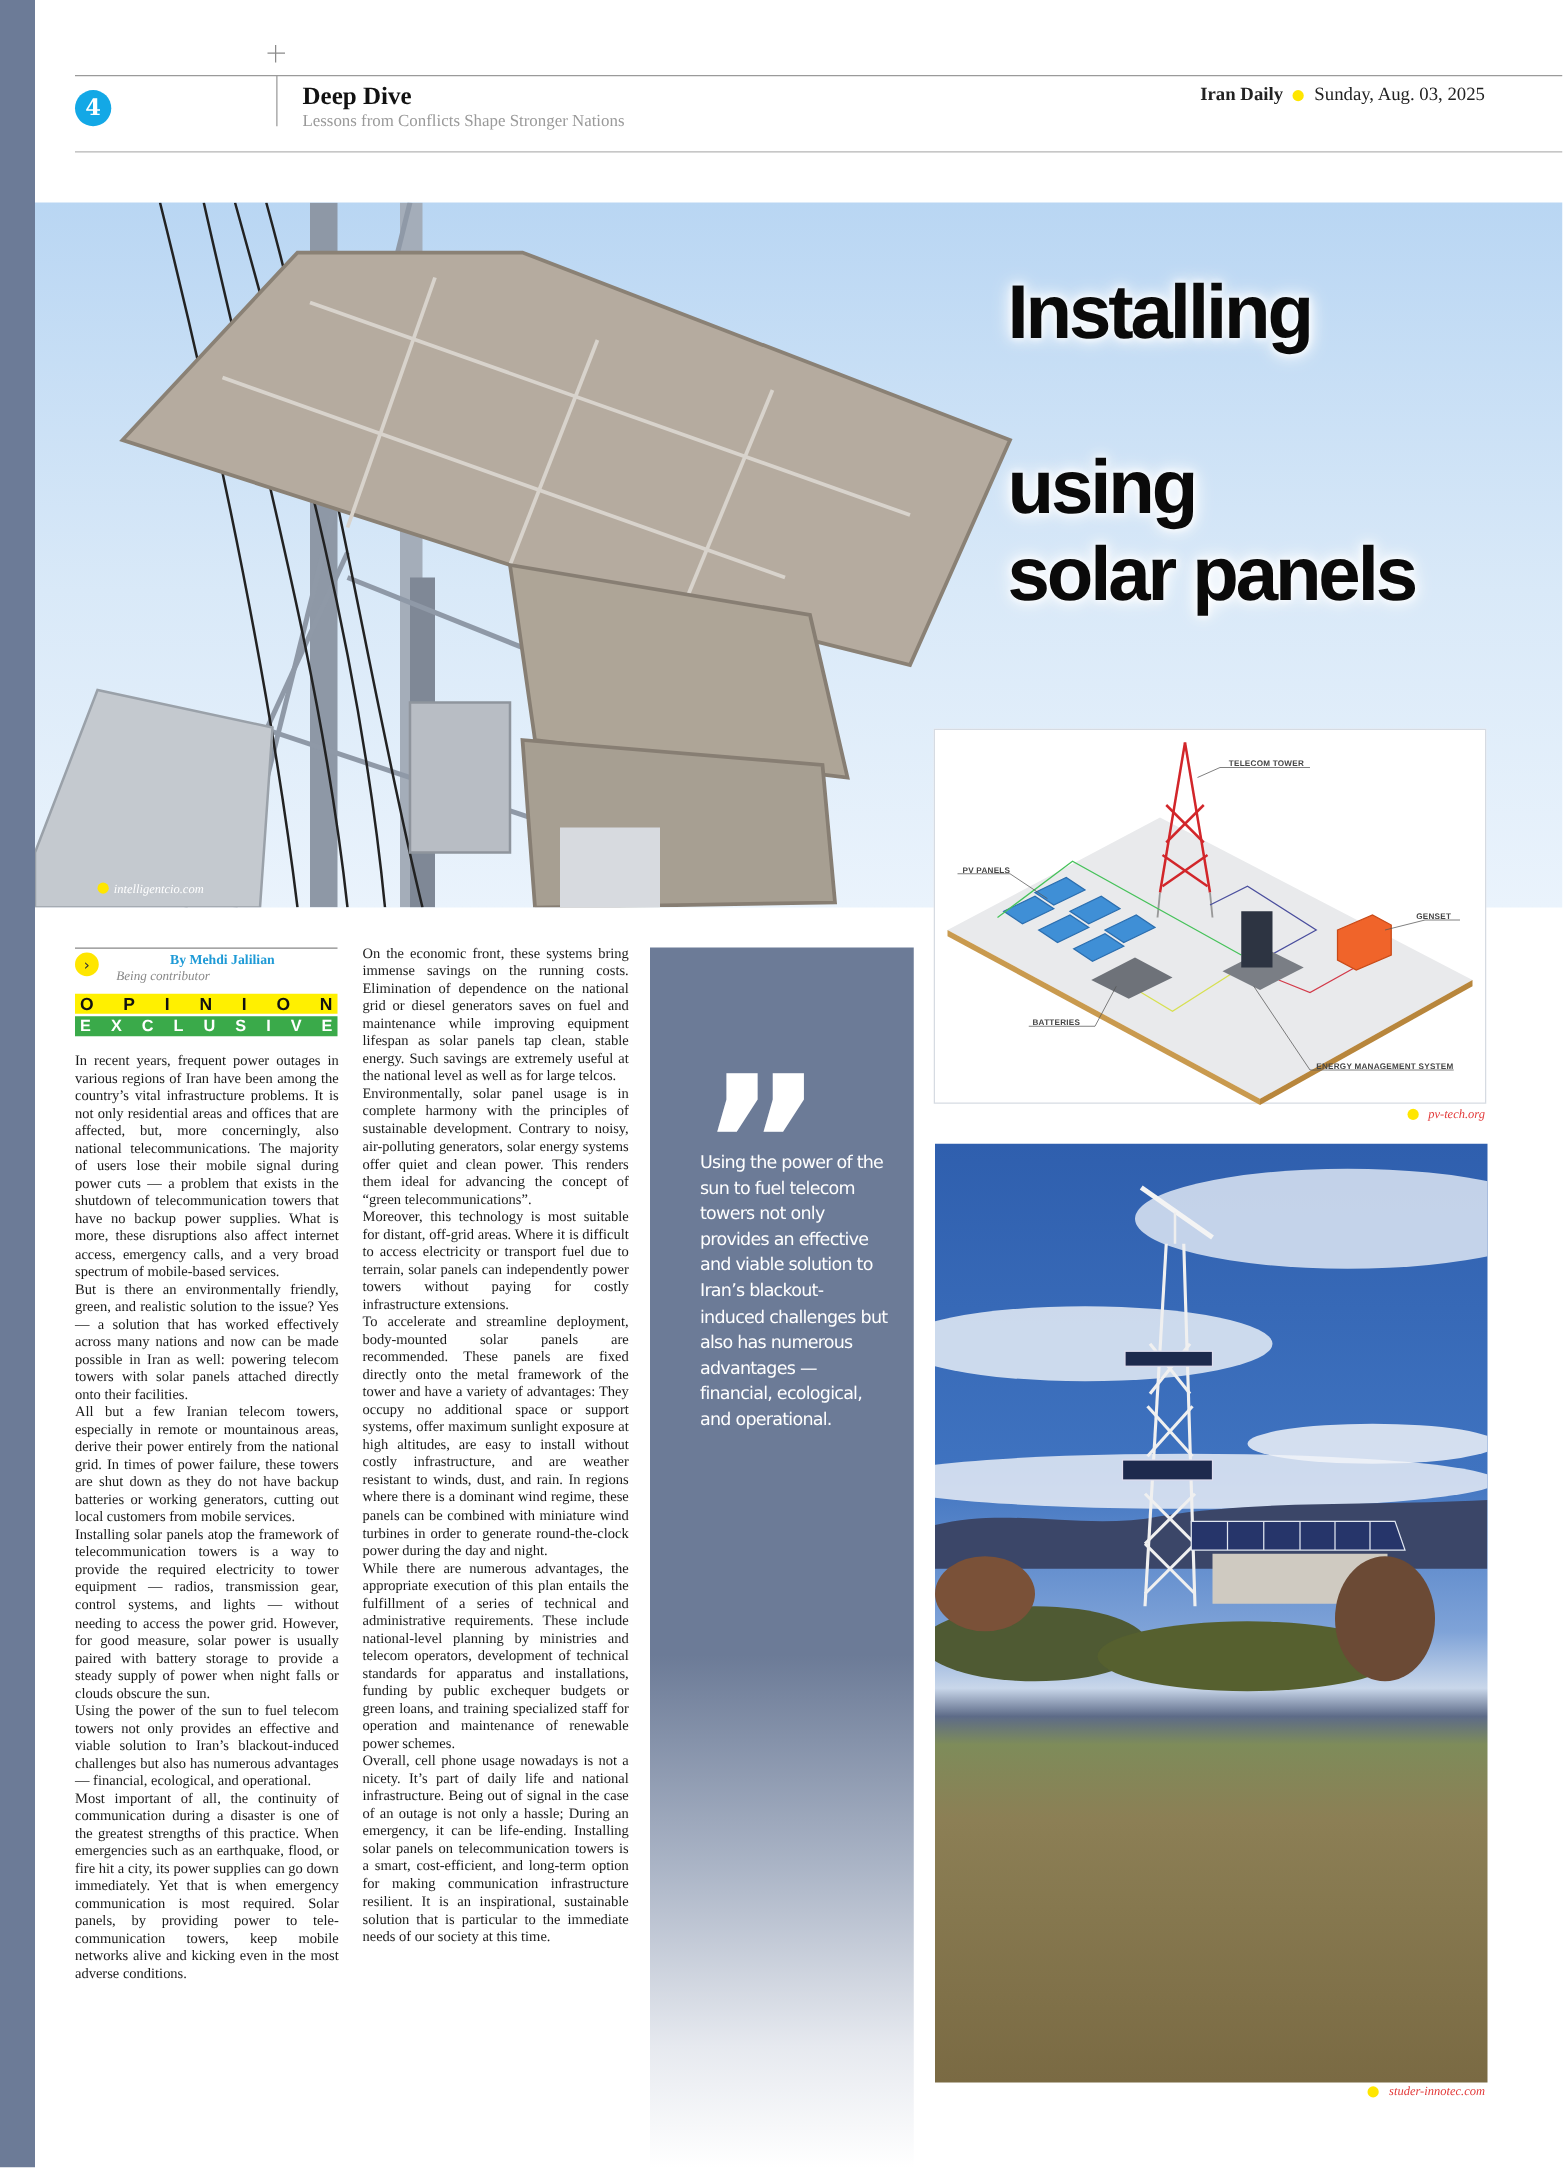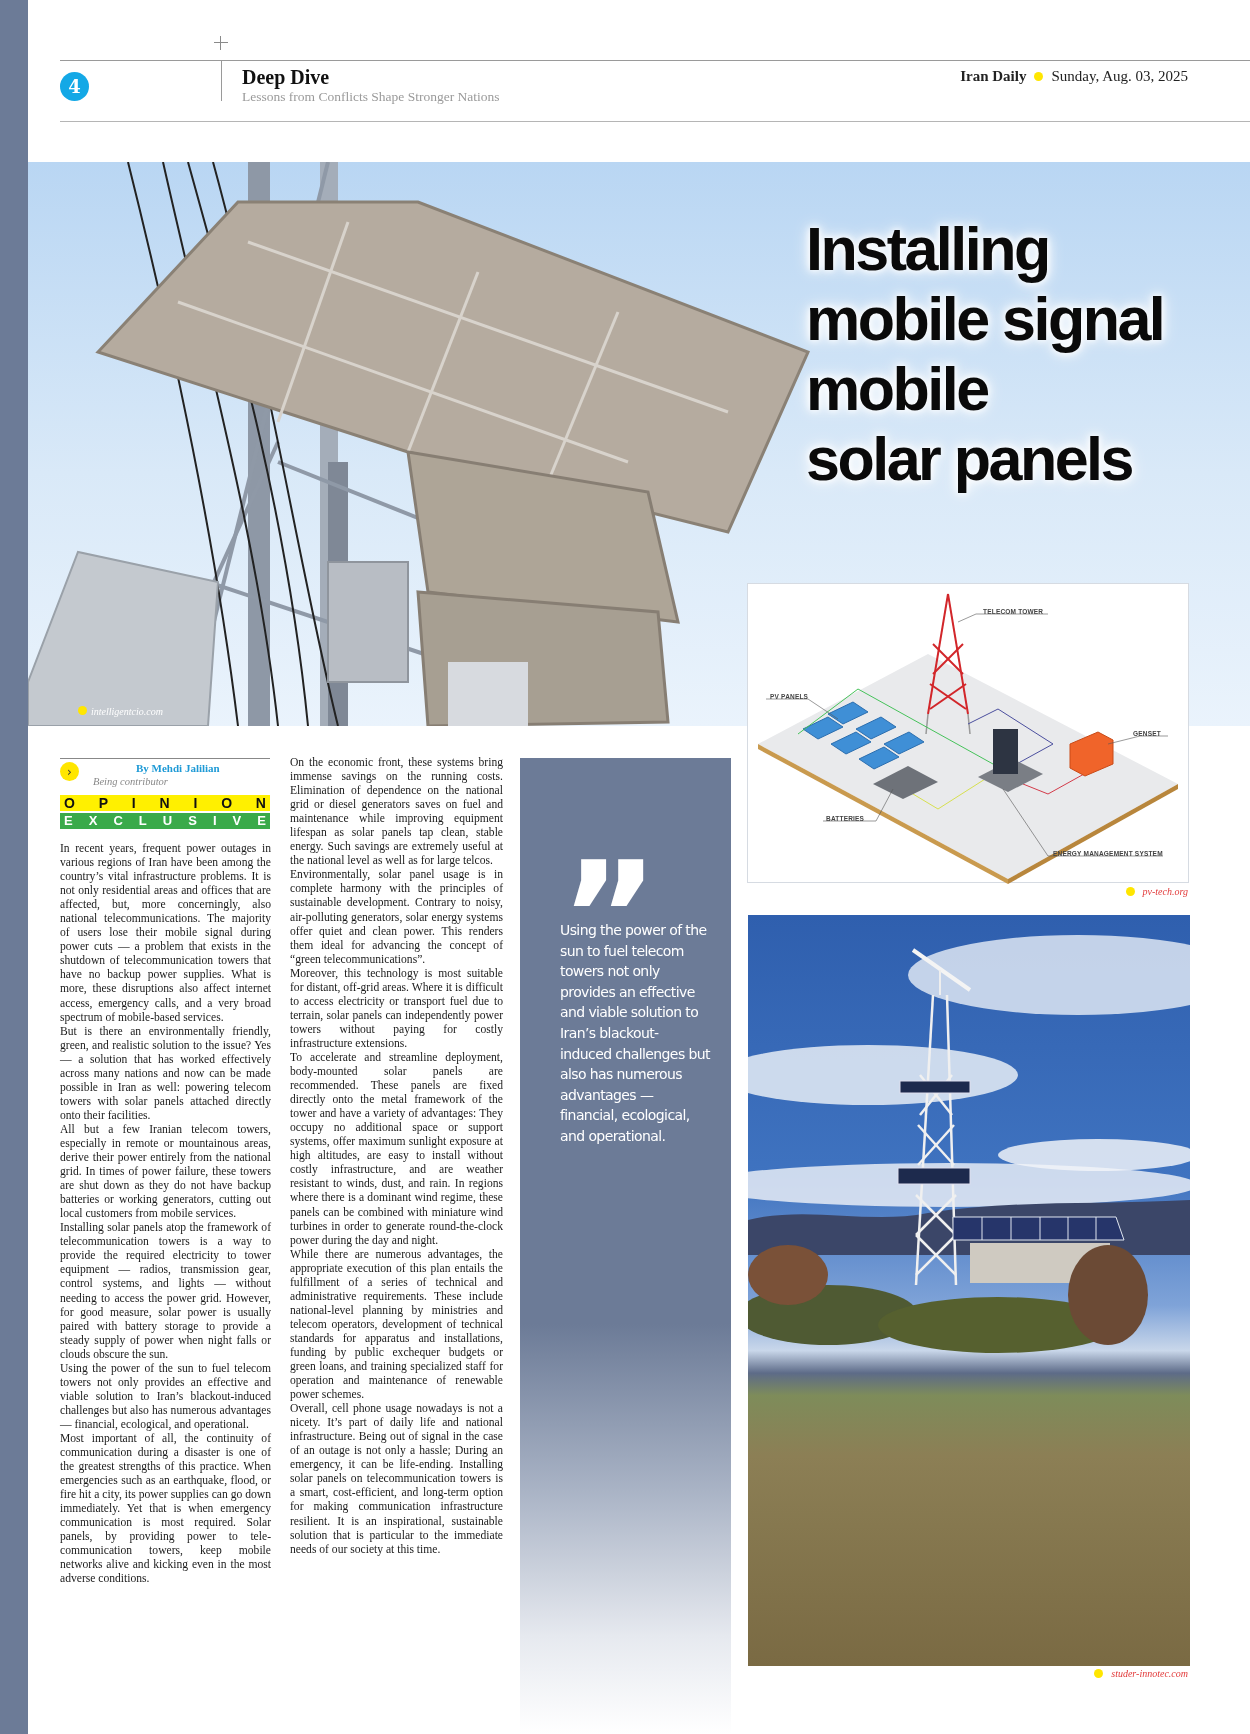--- a/index.html
+++ b/index.html
@@ -125,22 +125,22 @@
     <rect x="420" y="500" width="80" height="64" fill="#d7dadf"></rect>
   </svg>
 </div>
 <div class="hero-credit">
   <span class="ydot"></span>
   <span>intelligentcio.com</span>
 </div>
 
 <h1 class="headline">
   <span>Installing</span><br>
-  <span>mobile signal</span><br>
-  <span>mobile</span><br>
+  <br>
+  <span>using</span><br>
   <span>solar panels</span>
 </h1>
 
 <div class="diagram">
   <svg width="442" height="300" viewBox="0 0 442 300">
 
     <polygon points="10,160 180,70 430,200 260,295" fill="#e9eaec"></polygon>
     <polygon points="10,160 260,295 260,300 10,165" fill="#c99a4e"></polygon>
     <polygon points="260,295 430,200 430,205 260,300" fill="#b8863c"></polygon>
 

